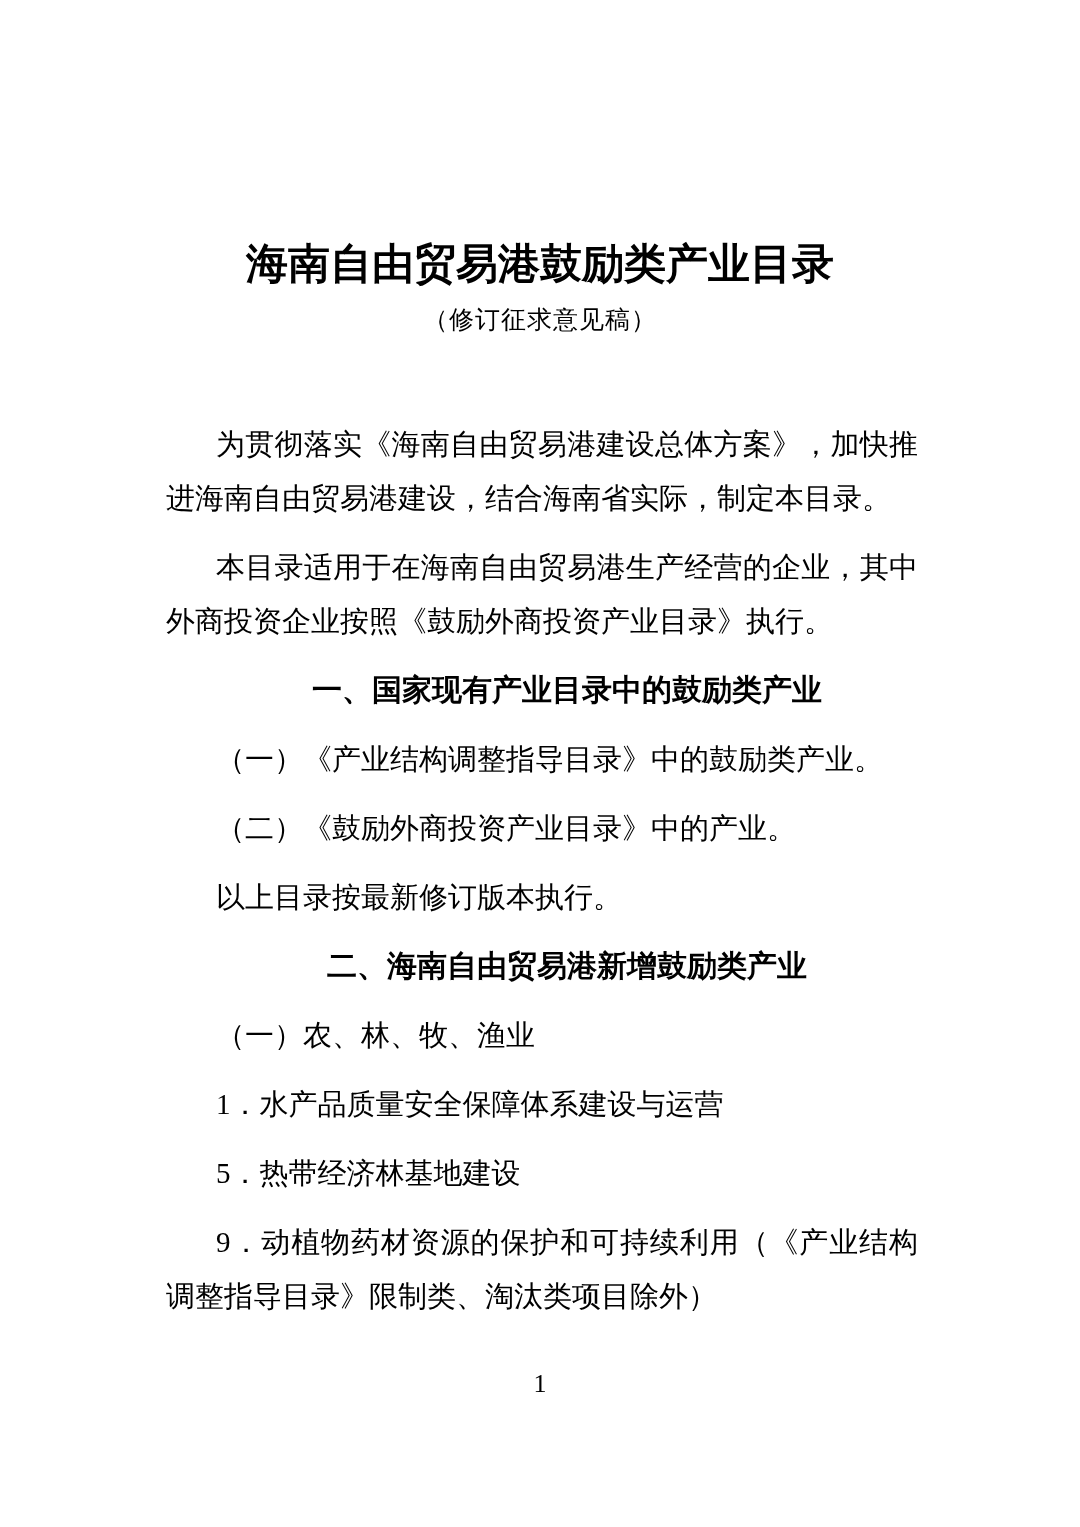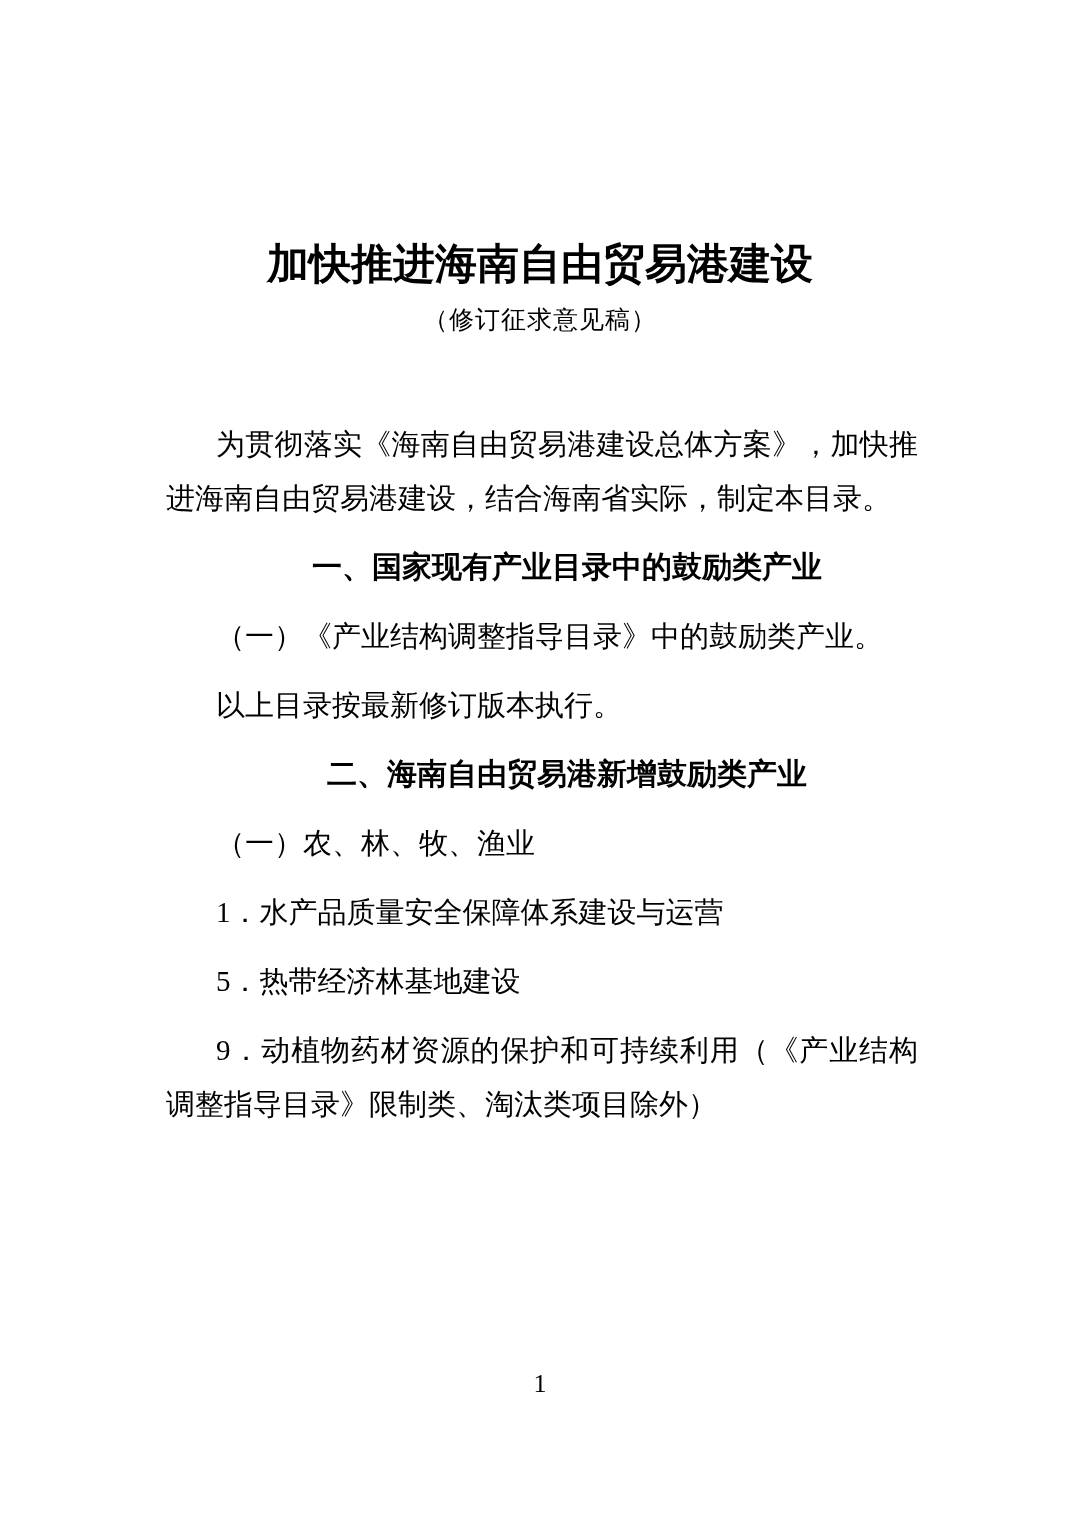--- a/index.html
+++ b/index.html
@@ -72,28 +72,30 @@
     text-align: center;
     font-size: 26px;
     line-height: 32px;
   }
 </style>
 </head>
 <body>
 
 <div class="page">
 
-  <h1 class="doc-title">加快推进海南自由贸易港建设</h1>
+  <h1 class="doc-title">海南自由贸易港鼓励类产业目录</h1>
 
   <div class="doc-subtitle">（修订征求意见稿）</div>
 
   <div class="doc-body">
     <p class="para">为贯彻落实《海南自由贸易港建设总体方案》，加快推进海南自由贸易港建设，结合海南省实际，制定本目录。</p>
+    <p class="para">本目录适用于在海南自由贸易港生产经营的企业，其中外商投资企业按照《鼓励外商投资产业目录》执行。</p>
     <p class="heading">一、国家现有产业目录中的鼓励类产业</p>
     <p class="para">（一）《产业结构调整指导目录》中的鼓励类产业。</p>
+    <p class="para">（二）《鼓励外商投资产业目录》中的产业。</p>
     <p class="para">以上目录按最新修订版本执行。</p>
     <p class="heading">二、海南自由贸易港新增鼓励类产业</p>
     <p class="para">（一）农、林、牧、渔业</p>
     <p class="para">1．水产品质量安全保障体系建设与运营</p>
     <p class="para">5．热带经济林基地建设</p>
     <p class="para">9．动植物药材资源的保护和可持续利用（《产业结构调整指导目录》限制类、淘汰类项目除外）</p>
   </div>
 
   <div class="page-number">1</div>
 

